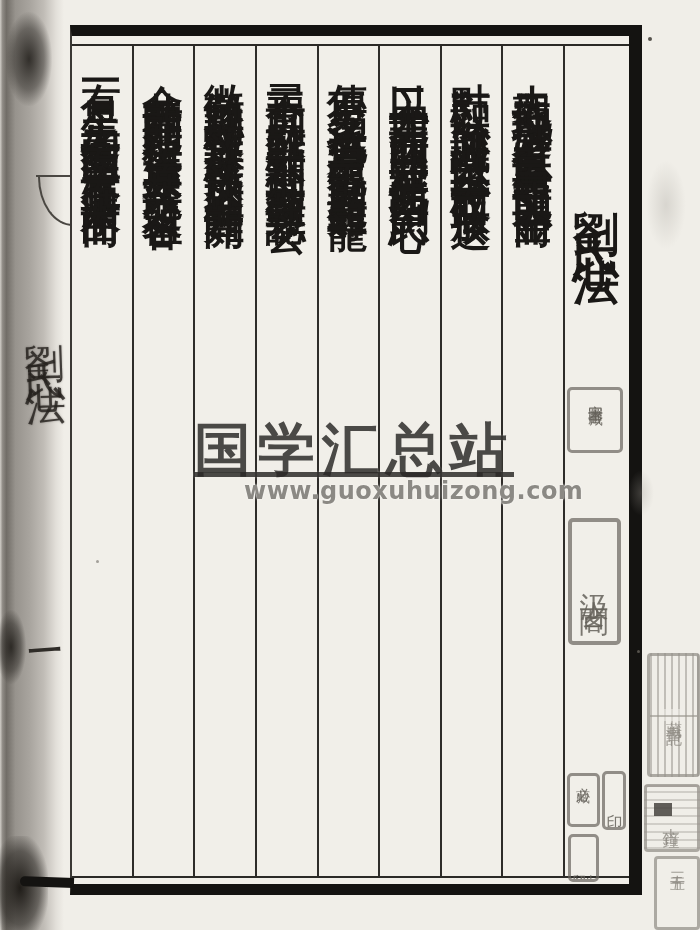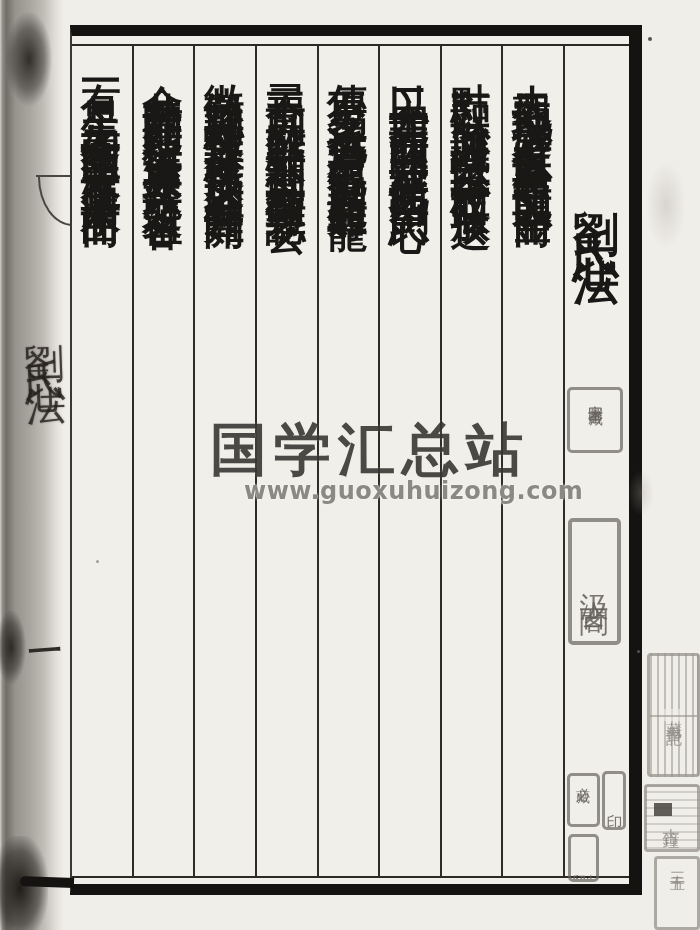--- a/index.html
+++ b/index.html
@@ -79,25 +79,26 @@
   .m-large .half{position:absolute;left:0;right:0;top:50%;height:2px;background:rgba(150,146,139,.6);}
   .m-large .vtext{font-size:16px;letter-spacing:4px;background:rgba(241,239,233,.55);}
   .m-mid{left:644px;top:784px;width:56px;height:68px;
     background:repeating-linear-gradient(0deg,rgba(150,146,139,.35) 0 2px,rgba(0,0,0,0) 2px 8px);}
   .m-mid .ink{position:absolute;left:7px;top:16px;width:18px;height:13px;background:rgba(70,67,62,.85);}
   .m-mid .vtext{font-size:17px;letter-spacing:3px;}
   .m-small{left:654px;top:856px;width:46px;height:74px;}
   .m-small .vtext{font-size:15px;letter-spacing:3px;height:66px;}
   
   .wm-text{
-    position:absolute;left:210px;top:412px;
+    position:absolute;left:194px;top:412px;
     font-family:"DejaVu Sans","Liberation Sans",sans-serif;
     font-size:57px;font-weight:700;letter-spacing:7px;
     color:rgba(42,40,38,.84);text-shadow:0 0 2px rgba(240,238,232,.4);
     white-space:nowrap;
+    text-decoration:underline;
   }
   .wm-url{
     position:absolute;left:244px;top:477px;
     font-family:"DejaVu Sans","Liberation Sans",sans-serif;
     font-size:24px;font-weight:700;letter-spacing:.5px;
     color:#8b8984;
     text-shadow:0 0 3px rgba(250,249,245,.95),0 0 1px rgba(250,249,245,.95);
     white-space:nowrap;
   }
   

